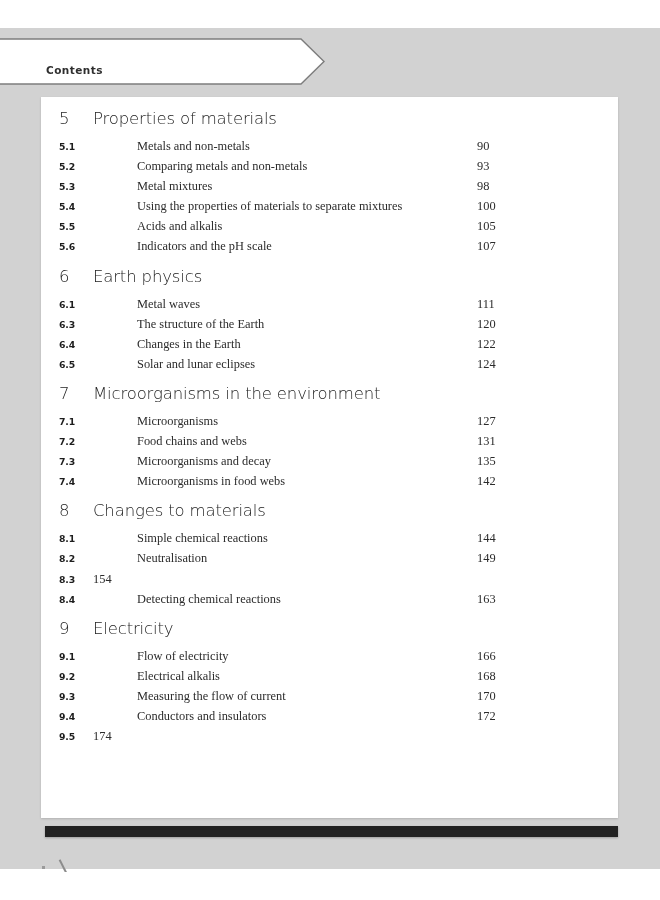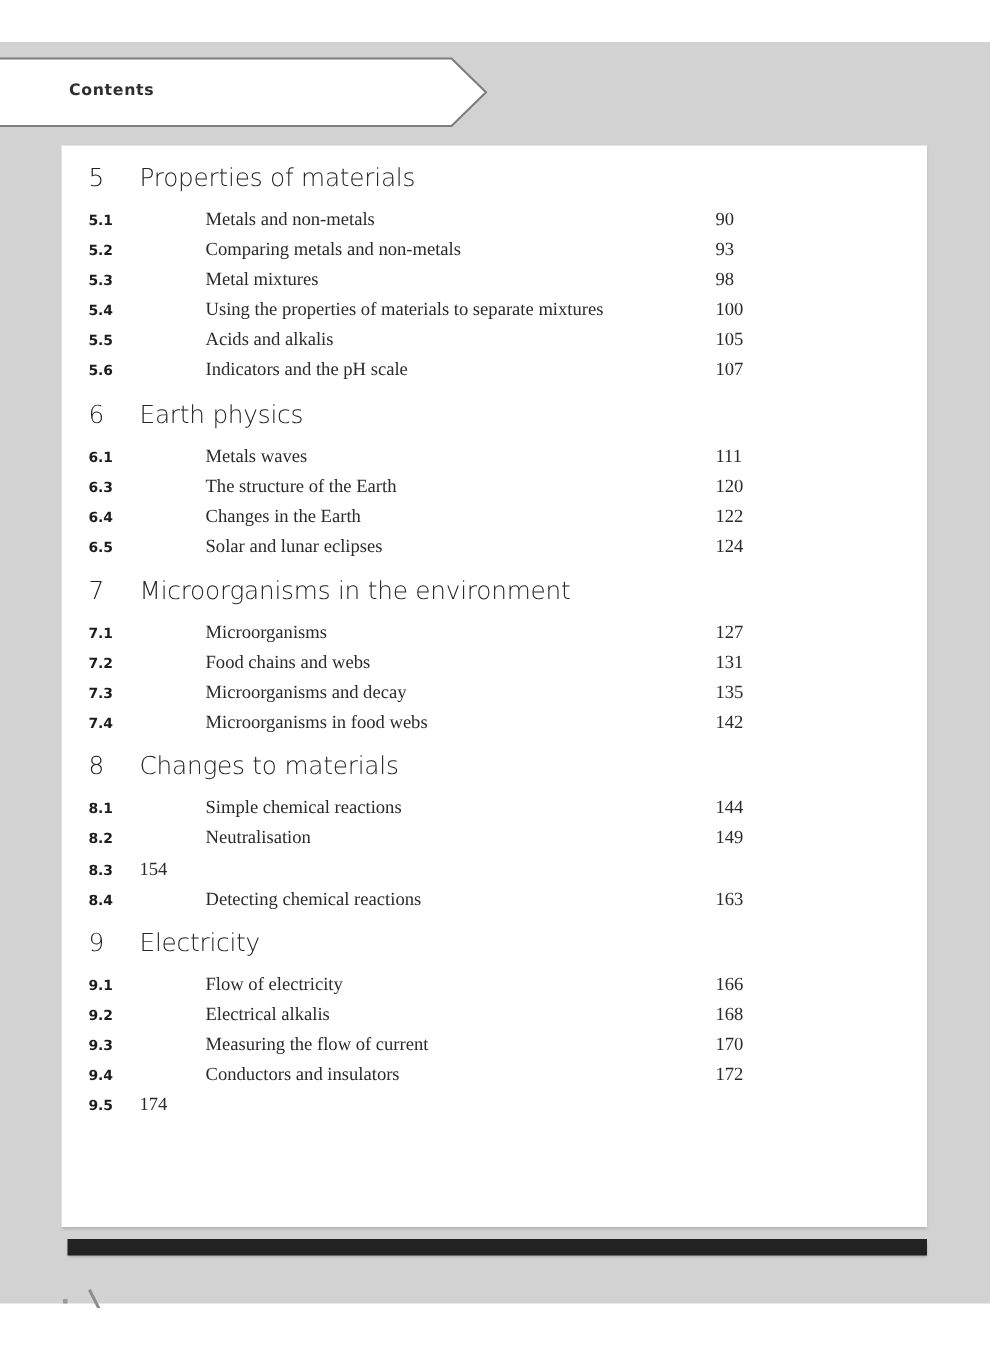--- a/index.html
+++ b/index.html
@@ -43,21 +43,21 @@
     height: 47px;
   }
   #contents-tab svg {
     display: block;
     width: 331px;
     height: 47px;
   }
   #contents-tab-label {
     position: absolute;
     left: 46px;
-    top: 54px;
+    top: 64px;
     font-family: "DejaVu Sans", sans-serif;
     font-size: 10.5px;
     font-weight: 700;
     letter-spacing: 0.45px;
     color: #2e2e2e;
     white-space: nowrap;
   }
 
   
   #book-page {
@@ -226,21 +226,21 @@
         </div>
       </div>
 
       <div class="chapter">
         <div class="chapter-heading">
           <span class="chapter-number">6</span>
           <span class="chapter-title">Earth physics</span>
         </div>
         <div class="entry">
           <span class="entry-number">6.1</span>
-          <span class="entry-title">Metals waves</span>
+          <span class="entry-title">Metal waves</span>
           <span class="entry-page">111</span>
         </div>
         <div class="entry">
           <span class="entry-number">6.3</span>
           <span class="entry-title">The structure of the Earth</span>
           <span class="entry-page">120</span>
         </div>
         <div class="entry">
           <span class="entry-number">6.4</span>
           <span class="entry-title">Changes in the Earth</span>

